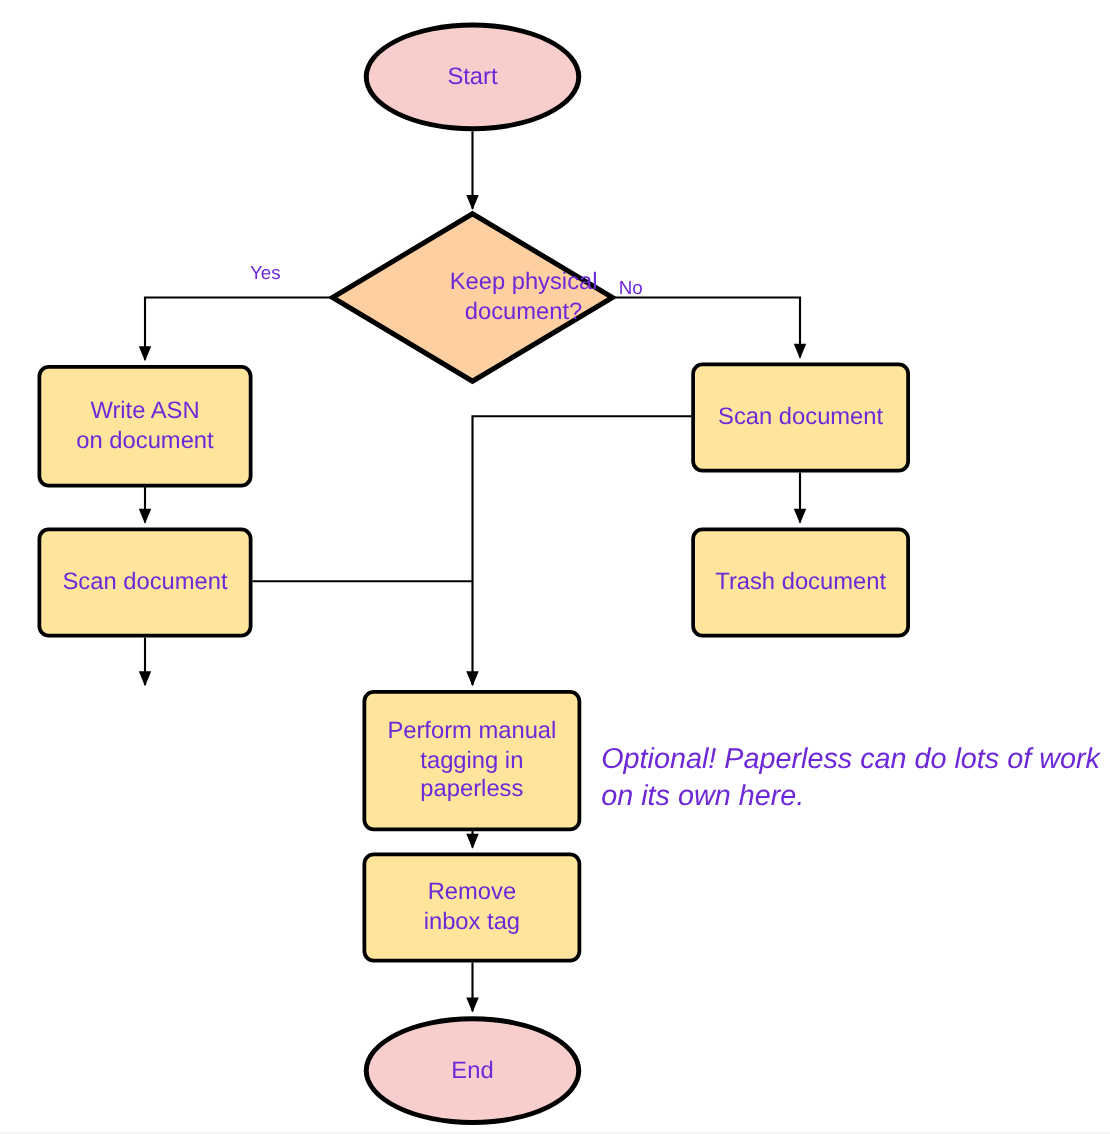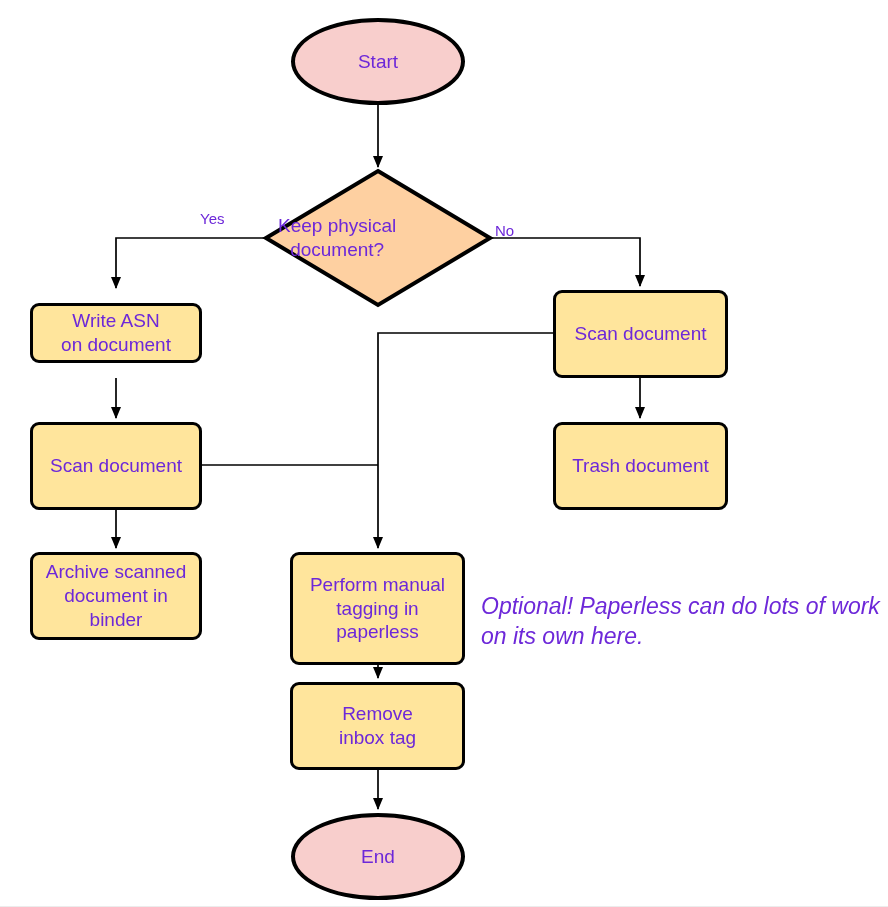--- a/index.html
+++ b/index.html
@@ -10,21 +10,21 @@
   }
   svg.diagram-layer{position:absolute;left:0;top:0;width:888px;height:907px;}
   .node{
     position:absolute;display:flex;align-items:center;justify-content:center;
     text-align:center;font-size:19px;line-height:1.26;box-sizing:border-box;
   }
   .node .lbl{white-space:pre-line;}
   .process{background:#ffe59c;border:3px solid #000;border-radius:9px;}
   .terminator{background:#f8cecc;border:4px solid #000;border-radius:50%;}
   .decision-label{
-    position:absolute;display:flex;align-items:center;justify-content:flex-start;
+    position:absolute;display:flex;align-items:center;justify-content:flex-end;
     text-align:center;font-size:19px;line-height:1.26;
   }
   .edge-label{position:absolute;font-size:15px;}
   .note{
     position:absolute;font-size:23px;font-style:italic;line-height:1.32;
   }
   .edge{fill:none;stroke:#000;stroke-width:1.7;}
 </style>
 </head>
 <body>
@@ -57,34 +57,29 @@
   </div>
 
   <div class="decision-label" style="left:278px;top:200px;width:200px;height:76px;">
     <span class="lbl" style="white-space:pre-line;">Keep physical
 document?</span>
   </div>
 
   <div class="edge-label" style="left:200px;top:210px;width:50px;">Yes</div>
   <div class="edge-label" style="left:495px;top:222px;width:50px;">No</div>
 
-  <div class="node process" style="left:30px;top:303px;width:172px;height:60px;">
+  <div class="node process" style="left:30px;top:292px;width:172px;height:98px;">
     <span class="lbl">Write ASN
 on document</span>
   </div>
 
   <div class="node process" style="left:30px;top:422px;width:172px;height:88px;">
     <span class="lbl">Scan document</span>
   </div>
 
-  <div class="node process" style="left:30px;top:552px;width:172px;height:88px;">
-    <span class="lbl">Archive scanned
-document in
-binder</span>
-  </div>
 
   <div class="node process" style="left:553px;top:290px;width:175px;height:88px;">
     <span class="lbl">Scan document</span>
   </div>
 
   <div class="node process" style="left:553px;top:422px;width:175px;height:88px;">
     <span class="lbl">Trash document</span>
   </div>
 
   <div class="node process" style="left:290px;top:552px;width:175px;height:113px;">

